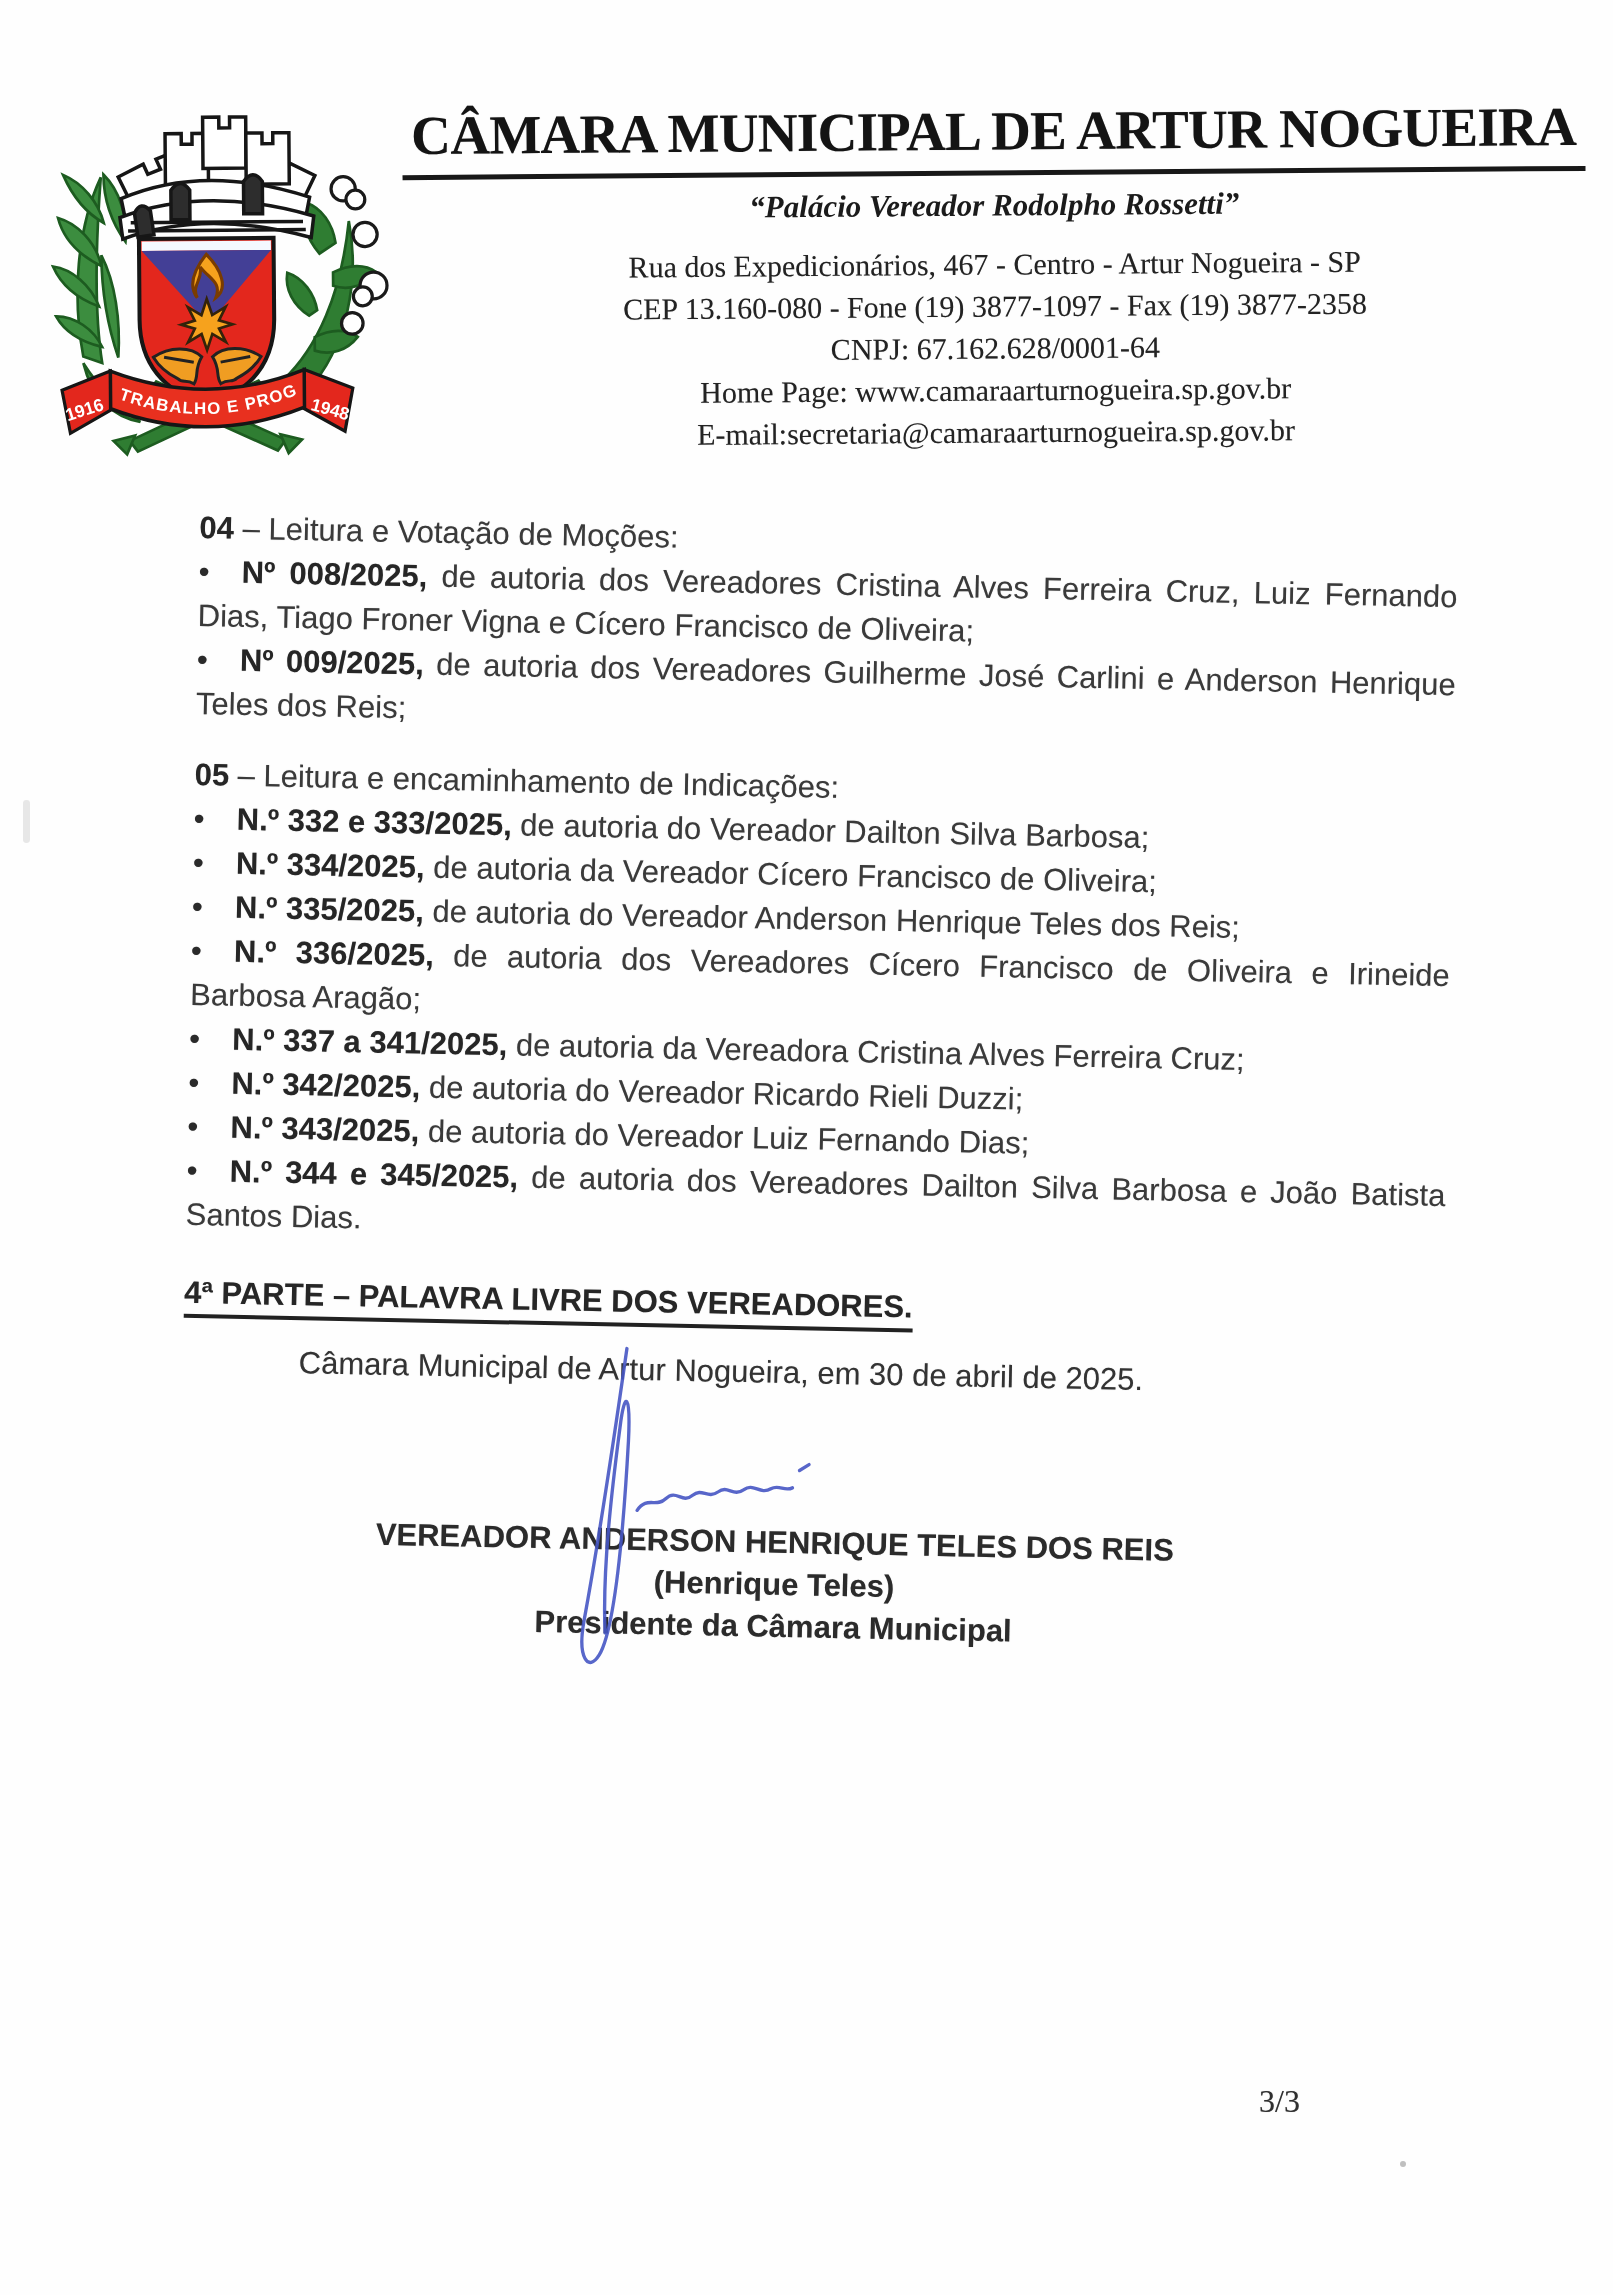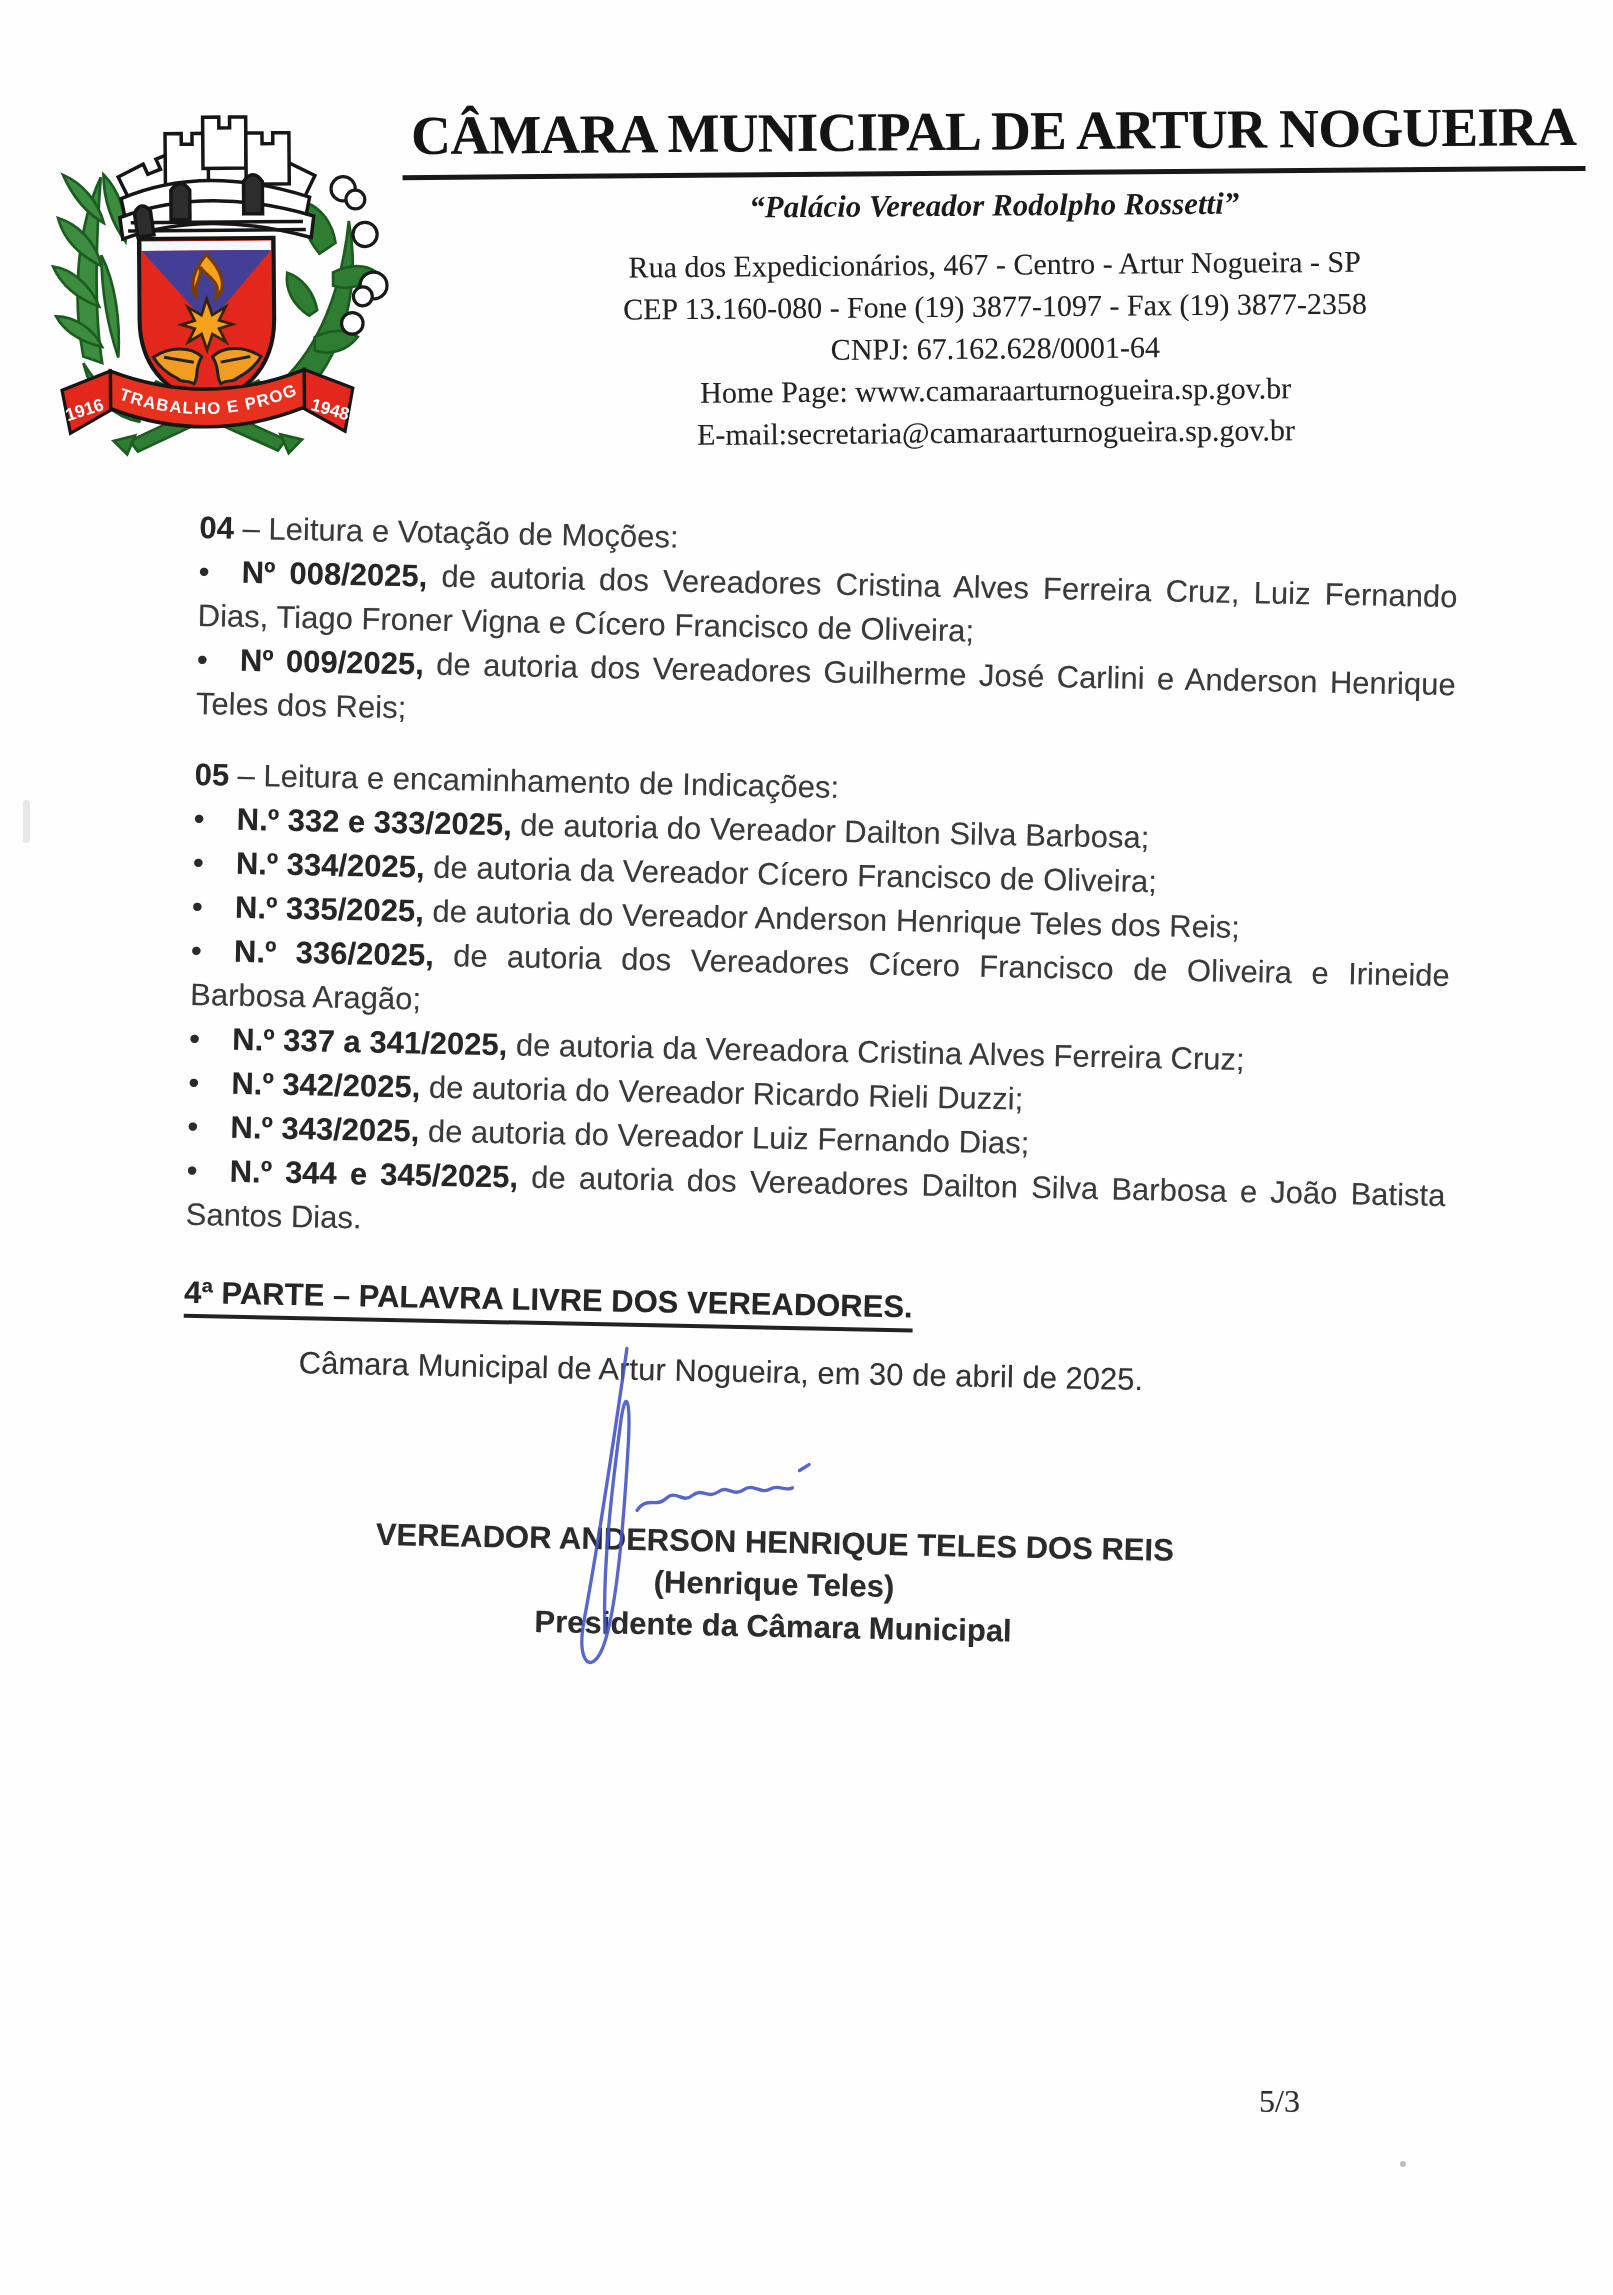--- a/index.html
+++ b/index.html
@@ -183,18 +183,18 @@
 
     <svg class="sig-ink" viewBox="0 0 450 520">
       <g fill="none" stroke="#4656c4" stroke-width="5" stroke-linecap="round" stroke-linejoin="round" opacity="0.9">
         <path d="M108,22 C96,120 70,320 52,430 C44,482 60,505 76,478 C98,440 108,300 113,160 C115,90 106,80 100,140 C90,230 78,350 84,445"></path>
         <path d="M128,262 C142,240 156,258 170,244 C186,228 194,252 210,238 C224,226 232,244 248,232 C262,221 270,240 286,228 C300,217 310,236 326,226 C338,219 346,230 358,224"></path>
         <path d="M368,198 L382,189"></path>
       </g>
     </svg>
   </div>
 
-  <div class="page-num">5/3</div>
+  <div class="page-num">3/3</div>
   <div class="speck dot"></div>
   <div class="smudge"></div>
 
 </div>
 
 
 </body></html>

